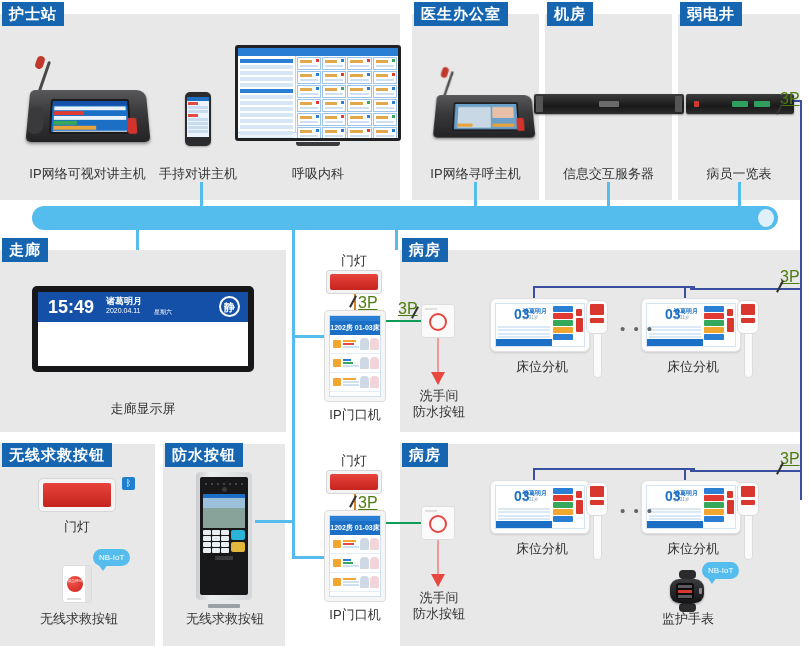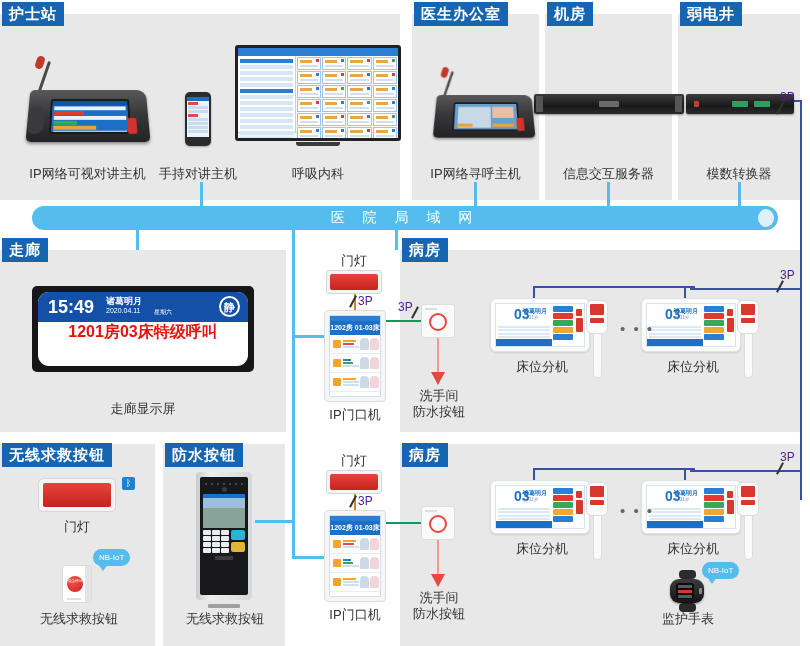--- a/index.html
+++ b/index.html
@@ -61,21 +61,21 @@
   .lnk { position:absolute; background:#54bdee; z-index:10; }
   .lnk.v { width:3px; }
   .lnk.h { height:3px; }
   .lnk3p { position:absolute; background:#3b4fa0; z-index:10; }
   .lnk3p.v { width:2px; }
   .lnk3p.h { height:2px; }
   .lnk-org { position:absolute; background:#d98128; width:2px; z-index:10; }
   .lnk-grn { position:absolute; background:#0e9a57; height:2px; z-index:10; }
 
   .tag3p {
-    position:absolute; font-size:12px; color:#4c1d95; z-index:22;
+    position:absolute; font-size:16px; color:#4d7c0f; z-index:22;text-decoration:underline;
   }
   .slash {
     position:absolute; width:2px; height:13px; background:#333;
     transform: rotate(28deg); z-index:22;
   }
 
   
   .dev { position:absolute; z-index:18; }
 
   
@@ -169,21 +169,21 @@
   .rack .ear.l { left:2px; } .rack .ear.r { right:2px; }
   .rack .chip { position:absolute; left:50%; top:7px; margin-left:-10px; width:20px; height:6px; background:#6a6a6a; border-radius:1px; }
   .rack .led { position:absolute; left:14px; top:7px; width:5px; height:6px; background:#cf3a30; border-radius:1px; }
   .rack .green { position:absolute; top:7px; width:16px; height:6px; background:#2f9e5f; border-radius:1px; }
 
   
   .corridor { width:222px; height:86px; }
   .corridor .bez {
     width:222px; height:86px; background:#171719; border-radius:5px; padding:6px;
   }
-  .corridor .in { width:100%; height:100%; background:#fff; overflow:hidden;border-radius:11px; }
+  .corridor .in { width:100%; height:100%; background:#fff; overflow:hidden; }
   .corridor .top {
     height:30px; background:#1450a8; color:#fff; position:relative;
   }
   .corridor .clock {
     position:absolute; left:10px; top:5px; font-size:18px; font-weight:bold; letter-spacing:0;
   }
   .corridor .dept { position:absolute; left:68px; top:3px; font-size:9px; font-weight:bold; }
   .corridor .dt { position:absolute; left:68px; top:15px; font-size:7px; }
   .corridor .wk { position:absolute; left:116px; top:16px; font-size:6px; }
   .corridor .mute {
@@ -568,26 +568,25 @@
 </div>
 <div class="caption" style="left:547px; top:165px; width:123px;">信息交互服务器</div>
 
 <div class="dev rack" style="left:686px; top:94px; width:108px;">
   <div class="u" style="width:108px;">
     <div class="led" style="left:8px;"></div>
     <div class="green" style="left:46px;"></div>
     <div class="green" style="left:68px;"></div>
   </div>
 </div>
-<div class="caption" style="left:680px; top:165px; width:118px;">模数转换器</div>
+<div class="caption" style="left:680px; top:165px; width:118px;">病员一览表</div>
 <div class="tag3p" style="left:780px; top:90px;">3P</div>
 <div class="slash" style="left:779px; top:102px;"></div>
 
 <div id="lan-bar">
-  <div class="lan-label">医 院 局 域 网</div>
   <div class="lan-cap"></div>
 </div>
 
 <div class="lnk v" style="left:200px; top:182px; height:26px;"></div>
 <div class="lnk v" style="left:474px; top:182px; height:26px;"></div>
 <div class="lnk v" style="left:607px; top:182px; height:26px;"></div>
 <div class="lnk v" style="left:738px; top:182px; height:26px;"></div>
 
 <div class="lnk v" style="left:136px; top:228px; height:22px;"></div>
 <div class="lnk v" style="left:292px; top:228px; height:330px;"></div>
@@ -608,21 +607,20 @@
 <div class="dev corridor" style="left:32px; top:286px;">
   <div class="bez">
     <div class="in">
       <div class="top">
         <div class="clock">15:49</div>
         <div class="dept">诸葛明月</div>
         <div class="dt">2020.04.11</div>
         <div class="wk">星期六</div>
         <div class="mute">静</div>
       </div>
-      <div class="msg">1201房03床特级呼叫</div>
     </div>
   </div>
 </div>
 <div class="caption" style="left:103px; top:400px; width:80px;">走廊显示屏</div>
 
 <div class="caption" style="left:339px; top:252px; width:30px;">门灯</div>
 <div class="dev doorlamp" style="left:326px; top:270px;">
   <div class="shell">
     <div class="glow"></div>
   </div>

